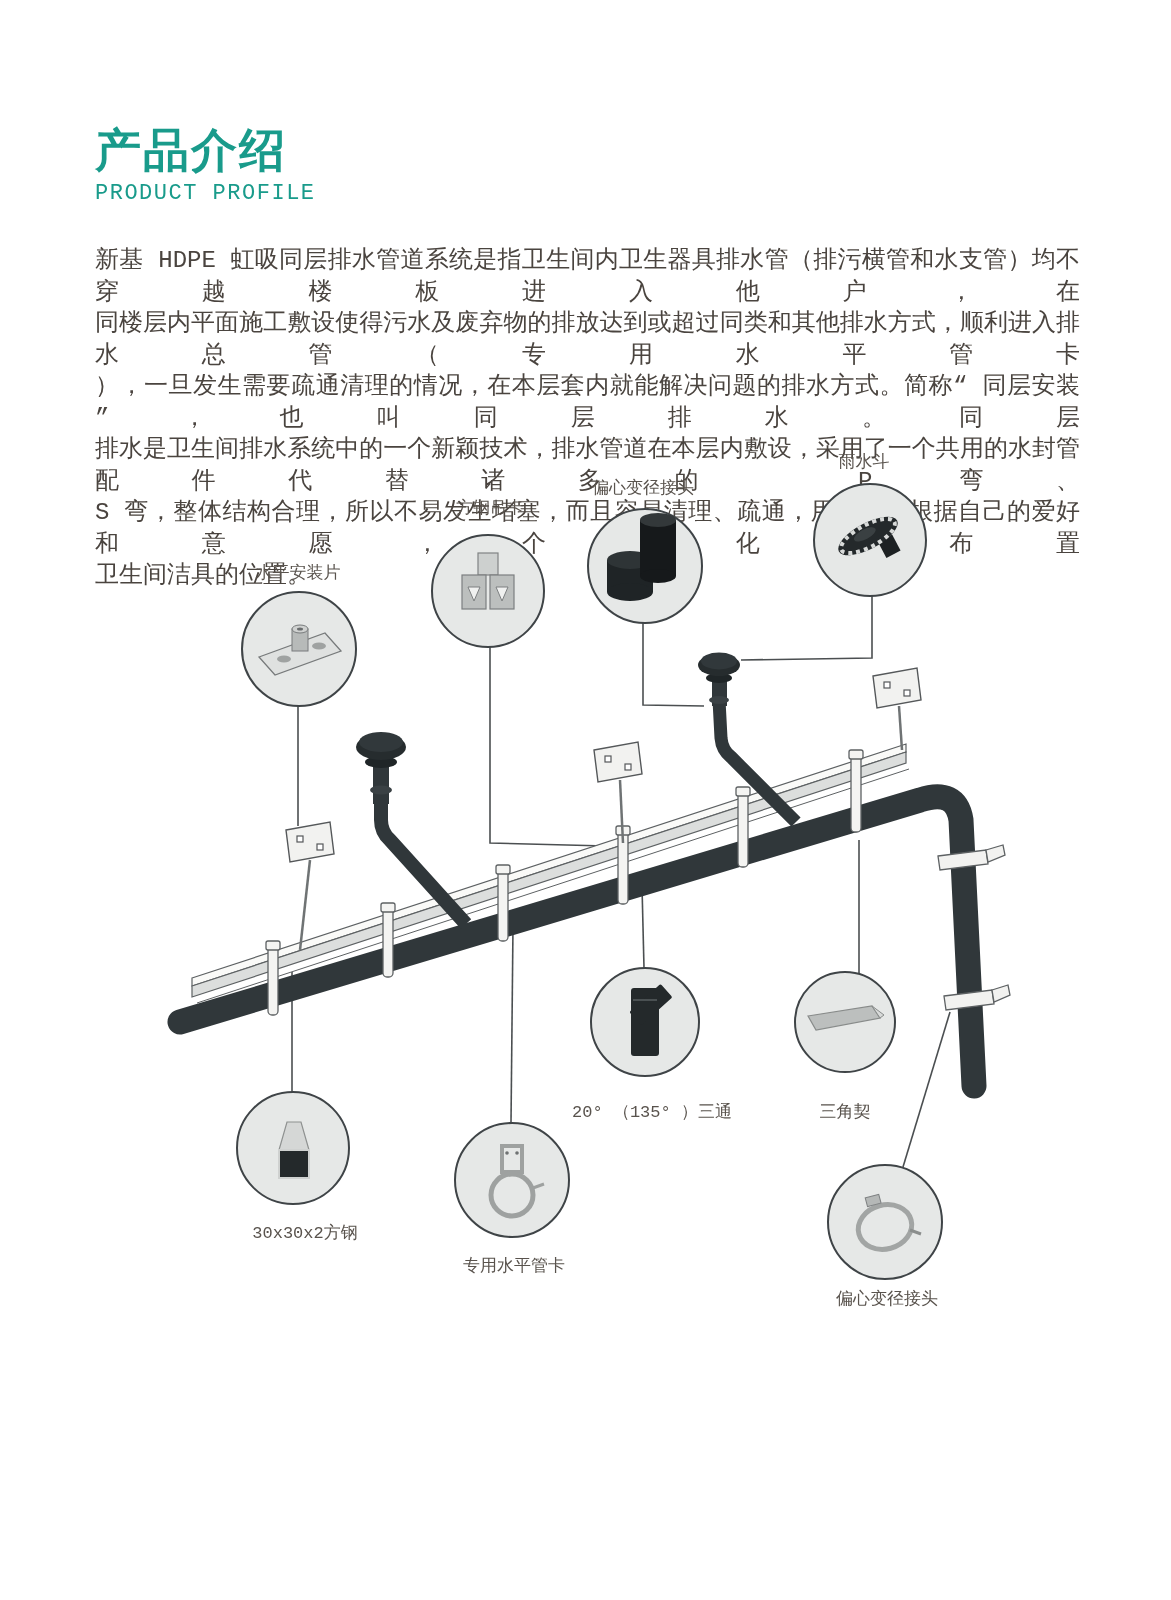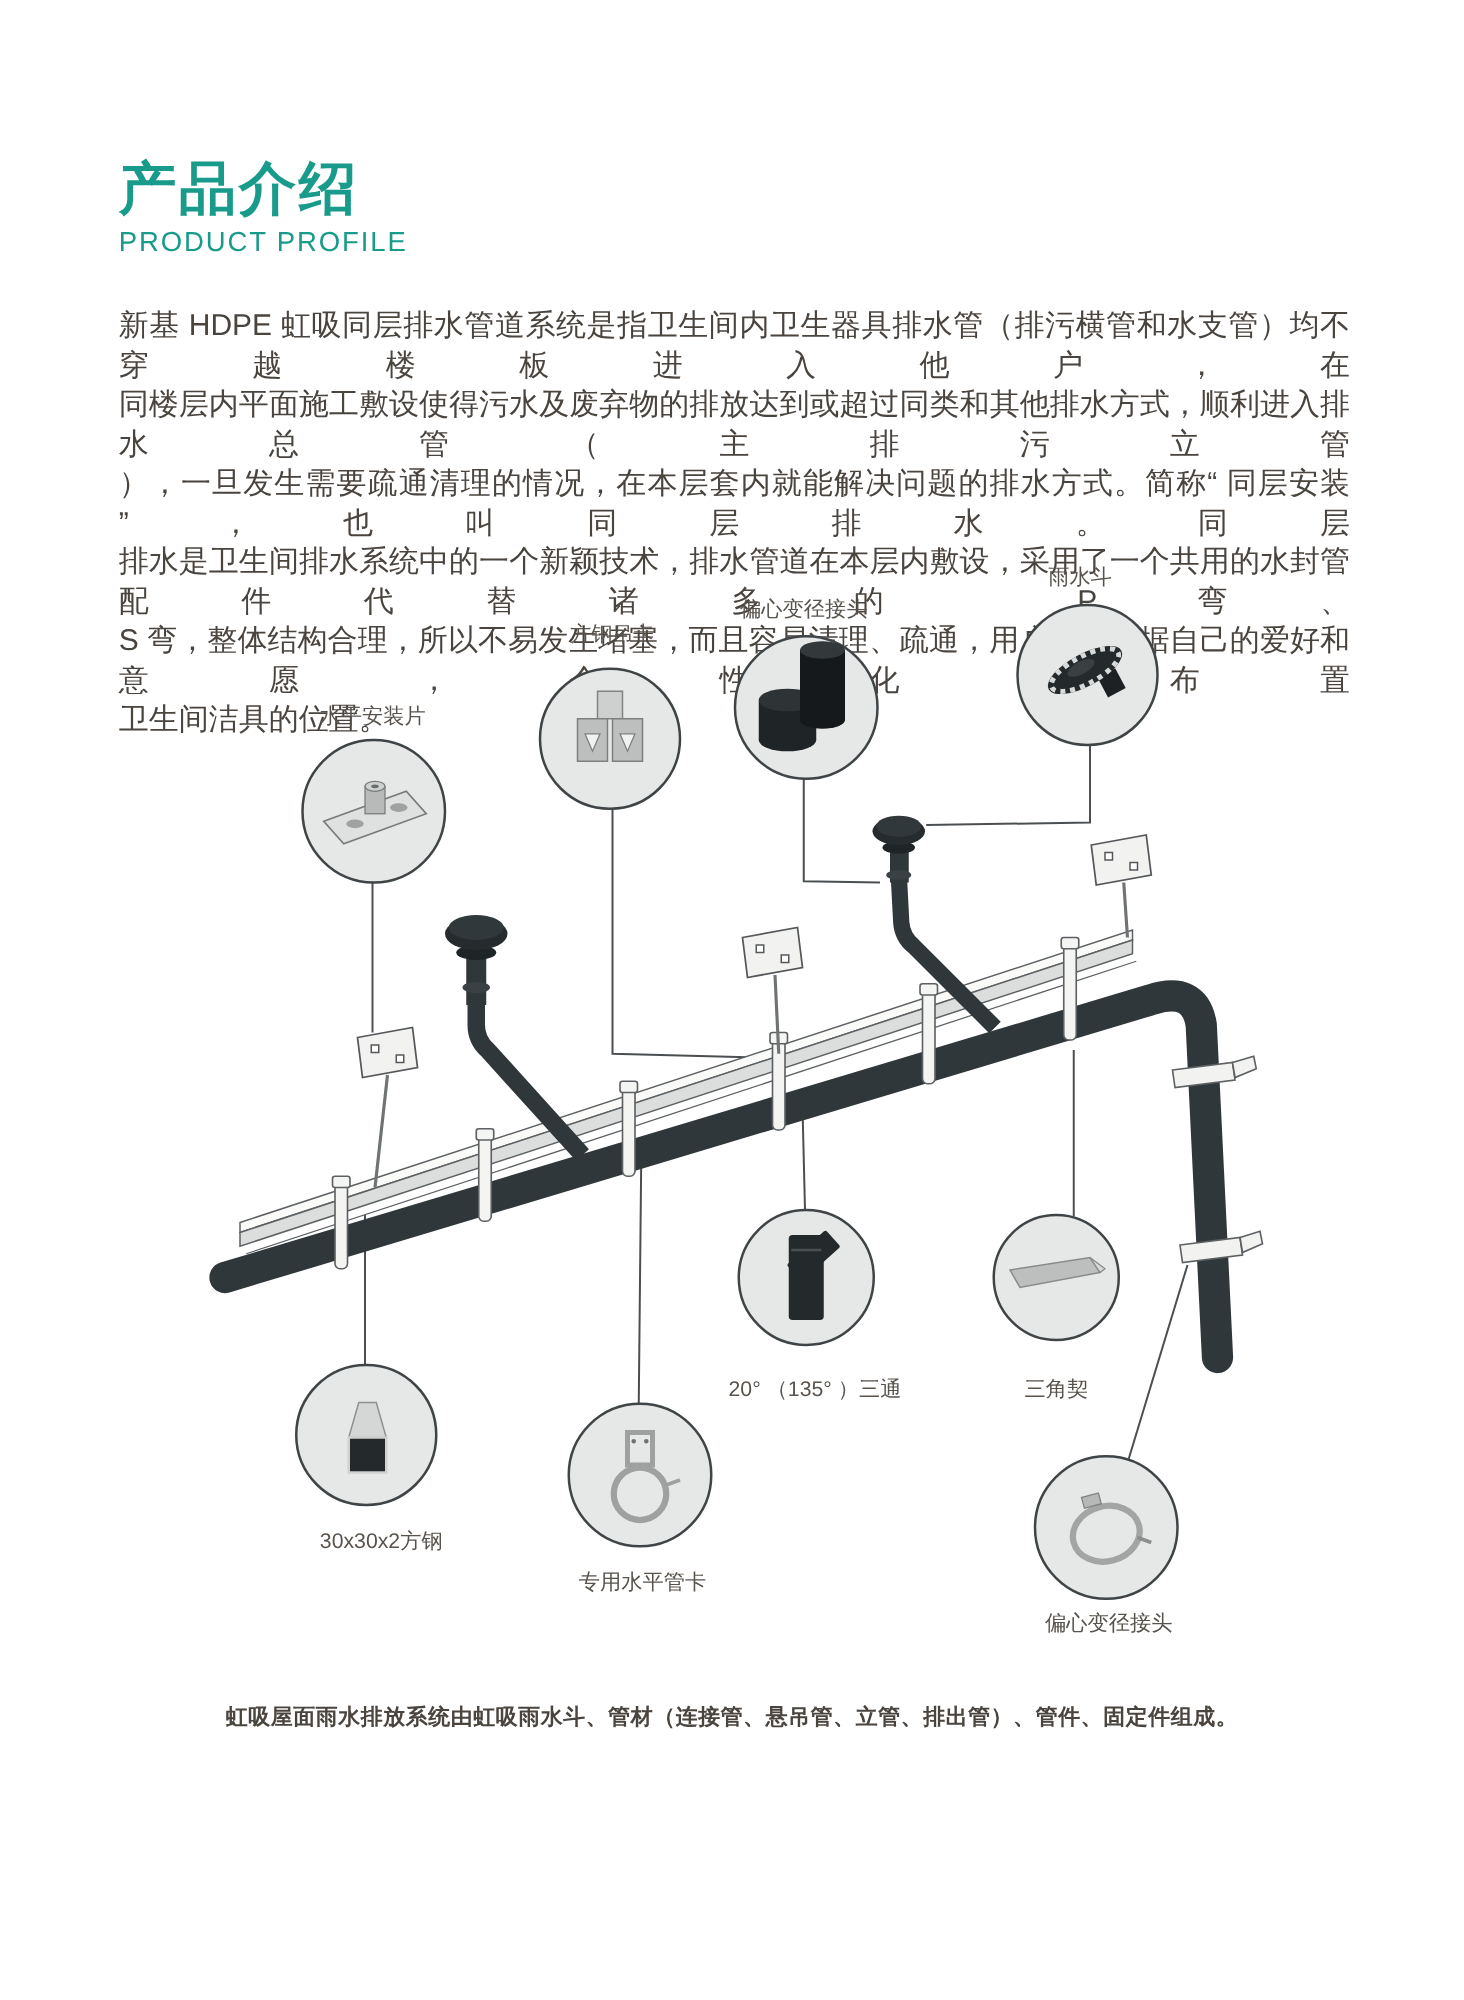--- a/index.html
+++ b/index.html
@@ -1,18 +1,18 @@
 <!DOCTYPE html>
 <html><head>
 <meta charset="utf-8">
 <style>
   html,body{margin:0;padding:0;background:#ffffff;}
   #page{
     position:relative;width:1171px;height:1408px;background:#ffffff;overflow:hidden;
-    font-family:Liberation Sans, sans-serif;
+    font-family:Liberation Mono, monospace;
   }
   .title-zh{
     position:absolute;left:95px;top:120px;font-size:46px;font-weight:bold;
     color:#199b8b;letter-spacing:2px;
   }
   .title-en{
     position:absolute;left:95px;top:181px;font-size:22px;font-weight:normal;
     color:#199b8b;letter-spacing:1.5px;
   }
   .intro{
@@ -38,21 +38,21 @@
 </head>
 <body>
 
 <div id="page">
 
   <div class="title-zh">产品介绍</div>
   <div class="title-en">PRODUCT PROFILE</div>
 
   <div class="intro">
     <div class="line just">新基 HDPE 虹吸同层排水管道系统是指卫生间内卫生器具排水管（排污横管和水支管）均不穿越楼板进入他户，在</div>
-    <div class="line just">同楼层内平面施工敷设使得污水及废弃物的排放达到或超过同类和其他排水方式，顺利进入排水总管（主排污立管</div>
+    <div class="line just">同楼层内平面施工敷设使得污水及废弃物的排放达到或超过同类和其他排水方式，顺利进入排水总管（专用水平管卡</div>
     <div class="line just">），一旦发生需要疏通清理的情况，在本层套内就能解决问题的排水方式。简称“ 同层安装 ”，也叫同层排水。同层</div>
     <div class="line just">排水是卫生间排水系统中的一个新颖技术，排水管道在本层内敷设，采用了一个共用的水封管配件代替诸多的 P 弯、</div>
     <div class="line just">S 弯，整体结构合理，所以不易发生堵塞，而且容易清理、疏通，用户可以根据自己的爱好和意愿，个性化的布置</div>
     <div class="line">卫生间洁具的位置。</div>
   </div>
 
   <svg id="diagram-svg" width="1171" height="910" viewBox="0 430 1171 910" xmlns="http://www.w3.org/2000/svg">
 
     <g stroke="#4b4f51" stroke-width="1.6" fill="none">
       <path d="M 298,706 L 298,826"></path>
@@ -235,17 +235,16 @@
   <div class="callout-label" style="left:298px;top:561px;">水平安装片</div>
   <div class="callout-label" style="left:490px;top:496px;">方钢吊卡</div>
   <div class="callout-label" style="left:643px;top:476px;">偏心变径接头</div>
   <div class="callout-label" style="left:864px;top:450px;">雨水斗</div>
   <div class="callout-label" style="left:305px;top:1221px;">30x30x2方钢</div>
   <div class="callout-label" style="left:514px;top:1254px;">专用水平管卡</div>
   <div class="callout-label" style="left:652px;top:1100px;">20° （135° ）三通</div>
   <div class="callout-label" style="left:845px;top:1100px;">三角契</div>
   <div class="callout-label" style="left:887px;top:1287px;">偏心变径接头</div>
 
-  <div class="caption">虹吸屋面雨水排放系统由虹吸雨水斗、管材（连接管、悬吊管、立管、排出管）、管件、固定件组成。</div>
 
   <div class="page-number">03</div>
 
 </div>
 
 </body></html>

